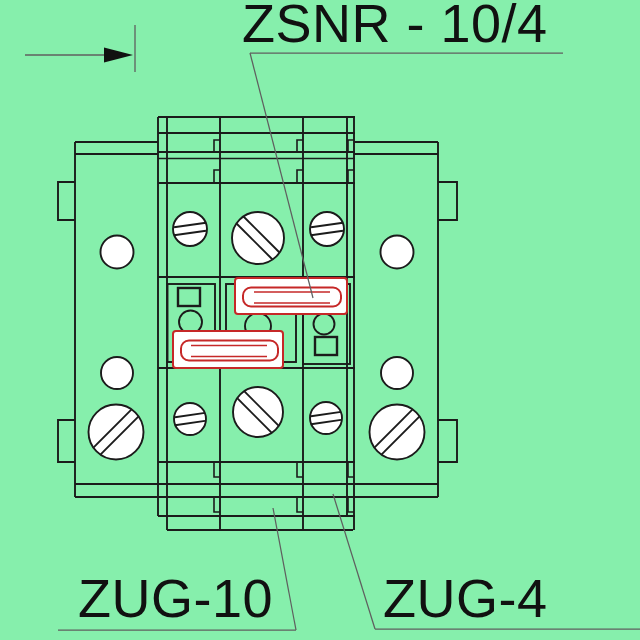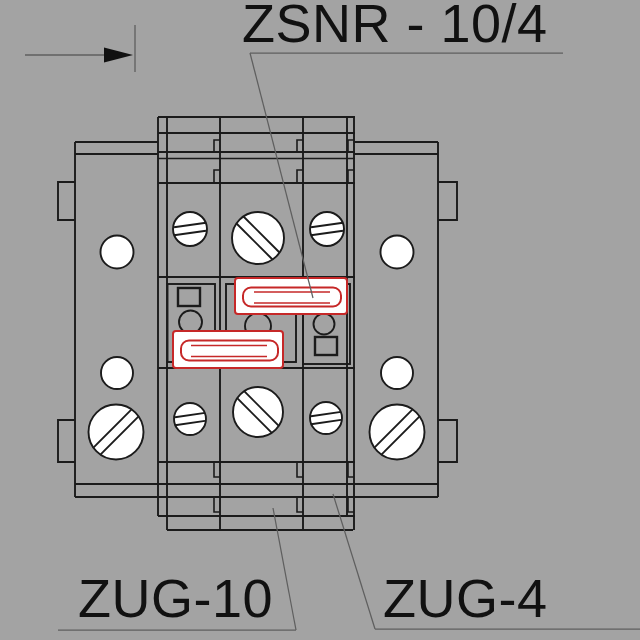--- a/index.html
+++ b/index.html
@@ -1,16 +1,16 @@
 <!DOCTYPE html>
 <html><head>
 <meta charset="utf-8">
 <style>
   html,body{margin:0;padding:0;background:#ffffff;}
-  .stage{width:640px;height:640px;position:relative;background:#a3a3a3;overflow:hidden;
+  .stage{width:640px;height:640px;position:relative;background:#86efac;overflow:hidden;
          font-family:"Liberation Sans", sans-serif;}
   svg text{font-family:"Liberation Sans", sans-serif;fill:#111111;}
   .cad-label{font-size:54px;letter-spacing:0.5px;}
 </style>
 </head>
 <body>
 
 <div class="stage">
 <svg width="640" height="640" viewBox="0 0 640 640">
 

